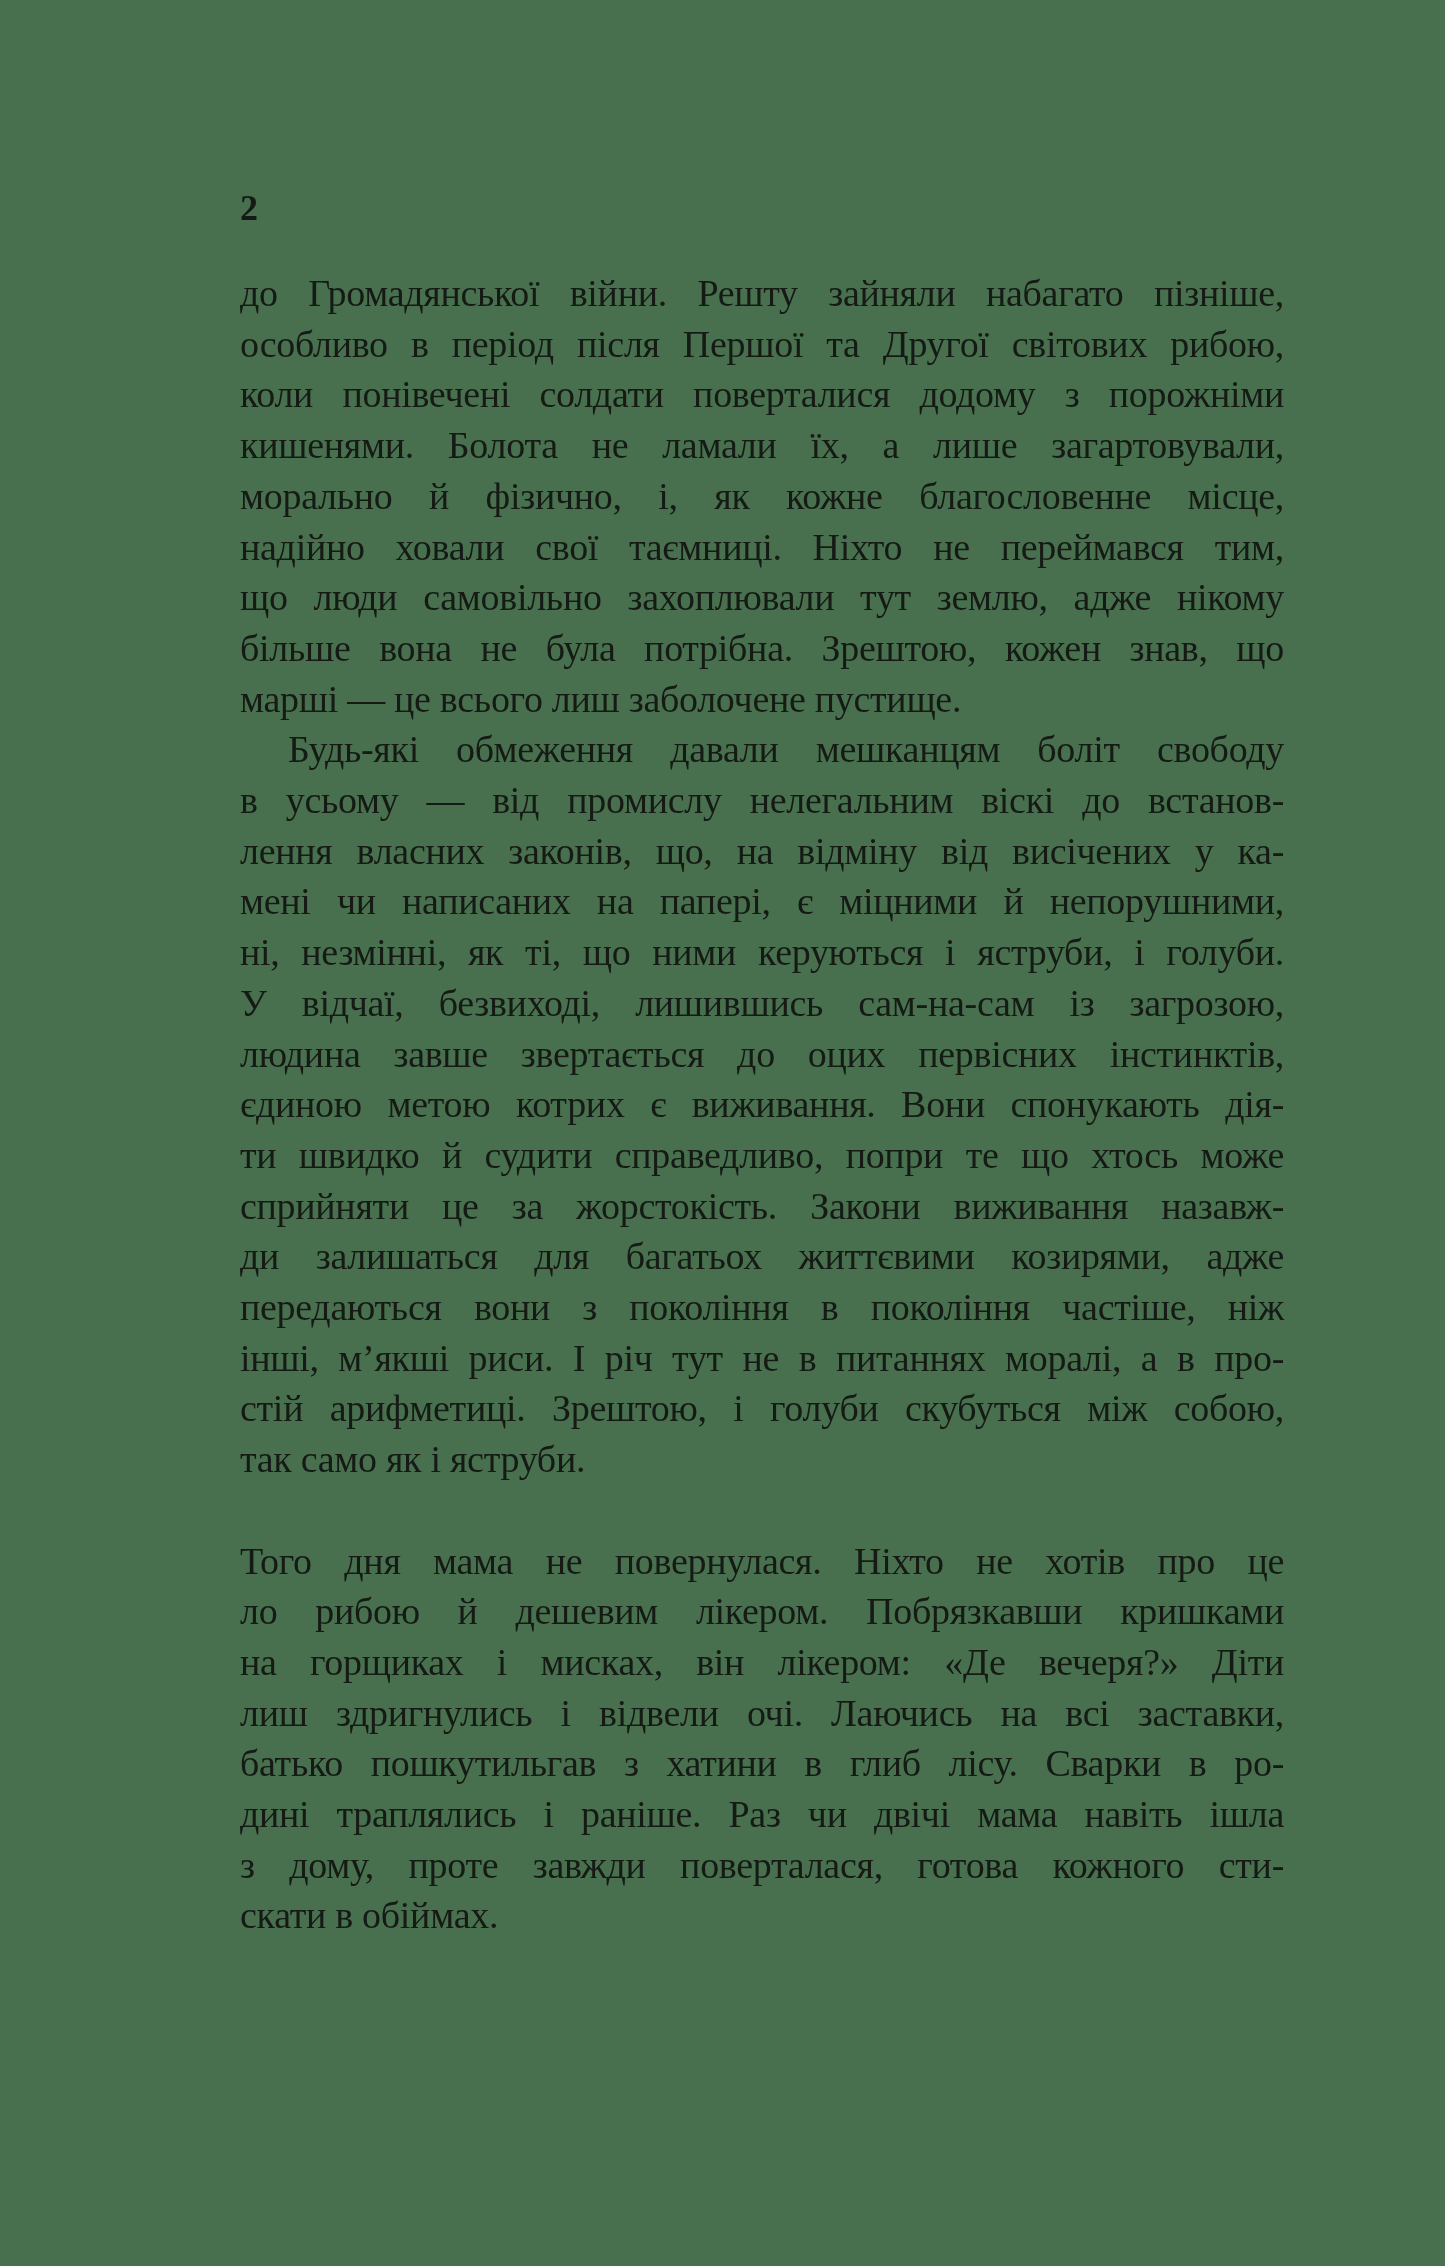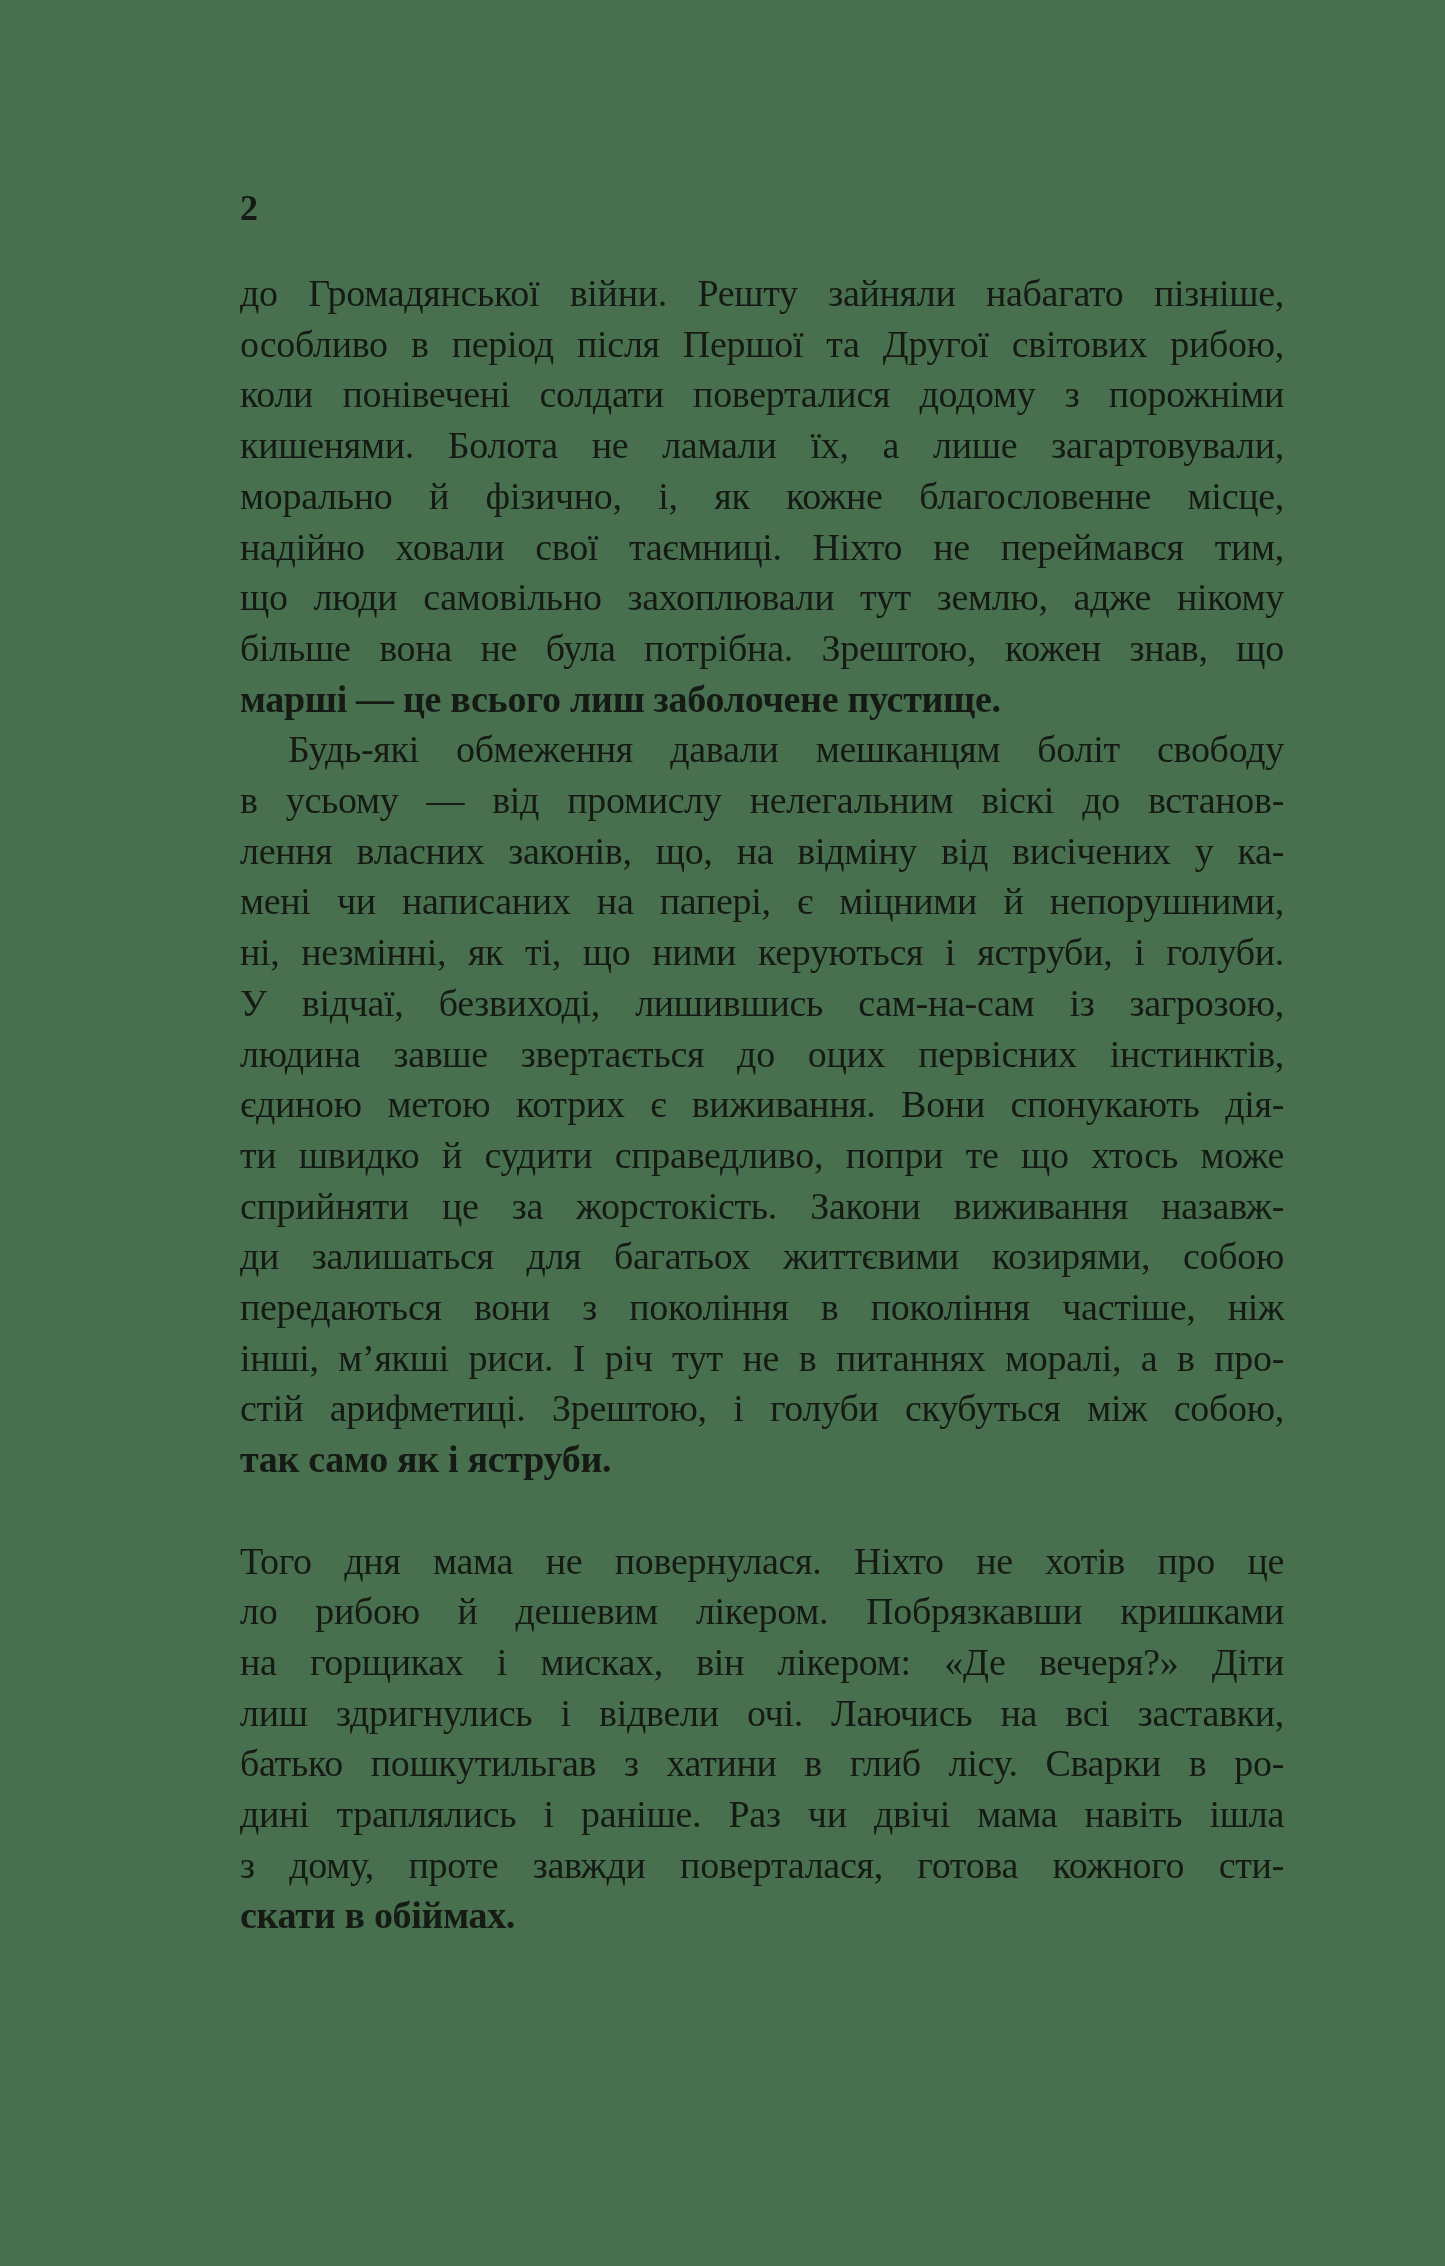--- a/index.html
+++ b/index.html
@@ -45,21 +45,20 @@
     margin-top: 50.7px;
   }
   .line {
     display: block;
     text-align: justify;
     text-align-last: justify;
   }
   .line.last {
     text-align: justify;
     text-align-last: left;
-    font-weight: bold;
   }
   .line.indent {
     text-indent: 48px;
   }
 </style>
 </head>
 <body style="--page-bg: #48704f; --page-fg: #151a15;">
 
 <div class="page">
   <div class="page-number">2</div>
@@ -79,21 +78,21 @@
         <span class="line indent">Будь-які обмеження давали мешканцям боліт свободу</span>
         <span class="line">в усьому — від промислу нелегальним віскі до встанов-</span>
         <span class="line">лення власних законів, що, на відміну від висічених у ка-</span>
         <span class="line">мені чи написаних на папері, є міцними й непорушними,</span>
         <span class="line">ні, незмінні, як ті, що ними керуються і яструби, і голуби.</span>
         <span class="line">У відчаї, безвиході, лишившись сам-на-сам із загрозою,</span>
         <span class="line">людина завше звертається до оцих первісних інстинктів,</span>
         <span class="line">єдиною метою котрих є виживання. Вони спонукають дія-</span>
         <span class="line">ти швидко й судити справедливо, попри те що хтось може</span>
         <span class="line">сприйняти це за жорстокість. Закони виживання назавж-</span>
-        <span class="line">ди залишаться для багатьох життєвими козирями, собою</span>
+        <span class="line">ди залишаться для багатьох життєвими козирями, адже</span>
         <span class="line">передаються вони з покоління в покоління частіше, ніж</span>
         <span class="line">інші, м’якші риси. І річ тут не в питаннях моралі, а в про-</span>
         <span class="line">стій арифметиці. Зрештою, і голуби скубуться між собою,</span>
         <span class="line last">так само як і яструби.</span>
       </p>
       <p class="gap-before">
         <span class="line">Того дня мама не повернулася. Ніхто не хотів про це</span>
         <span class="line">ло рибою й дешевим лікером. Побрязкавши кришками</span>
         <span class="line">на горщиках і мисках, він лікером: «Де вечеря?» Діти</span>
         <span class="line">лиш здригнулись і відвели очі. Лаючись на всі заставки,</span>

